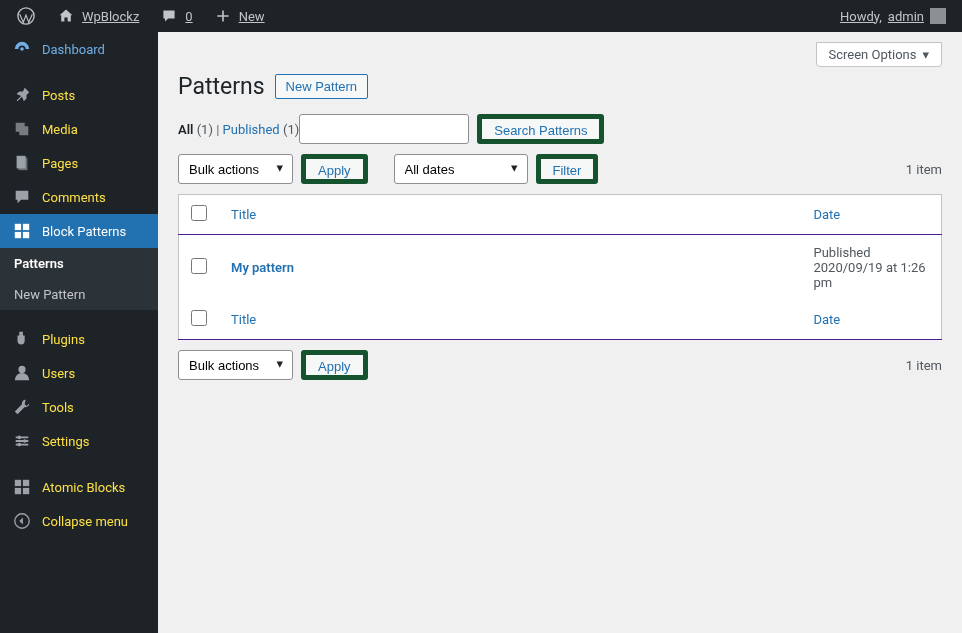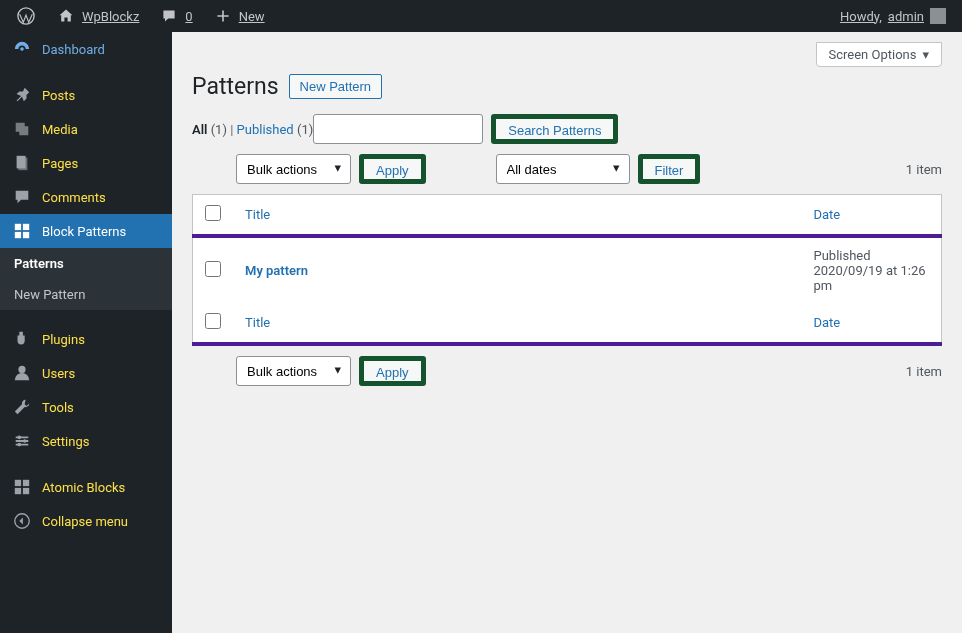--- a/index.html
+++ b/index.html
@@ -4,21 +4,21 @@
 <style>
 * { box-sizing: border-box; margin: 0; padding: 0; }
 body { font-family: -apple-system, BlinkMacSystemFont, "Segoe UI", Roboto, sans-serif; font-size: 13px; background: #f0f0f1; width: 962px; height: 633px; overflow: hidden; }
 
 .admin-bar { height: 32px; background: #1d2327; color: #c3c4c7; display: flex; justify-content: space-between; align-items: center; padding: 0 8px; text-decoration: underline; }
 .admin-bar-left, .admin-bar-right { display: flex; align-items: center; gap: 4px; }
 .admin-bar-item { display: flex; align-items: center; gap: 6px; padding: 0 8px; height: 32px; color: #c3c4c7; cursor: pointer; }
 .admin-bar-avatar { width: 16px; height: 16px; background: #8c8f94; }
 
 .main-wrap { display: flex; height: calc(633px - 32px); }
-.sidebar { width: 172px; background: #1d2327; color: #c3c4c7; display: flex; flex-direction: column; }
+.sidebar { width: 158px; background: #1d2327; color: #c3c4c7; display: flex; flex-direction: column; }
 .menu-item { display: flex; align-items: center; gap: 10px; padding: 8px 12px; cursor: pointer; color: #fde047; }
 .menu-item.current { background: #2271b1; color: #fff; position: relative; }
 .menu-item.current::after { content: ""; position: absolute; right: -8px; top: 50%; transform: translateY(-50%); border: 8px solid transparent; border-right-color: #f0f0f1; }
 .menu-item-dash { color: #72aee6; }
 .submenu { background: #2c3338; }
 .submenu-item { padding: 8px 12px 8px 14px; cursor: pointer; color: #c3c4c7; }
 .submenu-item.current { color: #fff; font-weight: 600; }
 .menu-sep { height: 12px; }
 .menu-icon { width: 20px; display: inline-flex; justify-content: center; }
 
@@ -35,28 +35,28 @@
 .views a { color: #2271b1; text-decoration: none; cursor: pointer; }
 .views .current { color: #1d2327; font-weight: 600; }
 .views .count { color: #50575e; }
 .search-wrap { display: flex; gap: 8px; }
 .search-input { width: 170px; height: 30px; border: 1px solid #8c8f94; border-radius: 3px; padding: 0 8px; }
 .btn { border: 5px solid #14532d; color: #2271b1; background: #f6f7f7; padding: 4px 12px; border-radius: 3px; cursor: pointer; font-size: 13px; height: 30px; }
 
 .actions-row { display: flex; align-items: center; gap: 8px; margin-bottom: 10px; }
 .actions-row.bottom { margin-top: 10px; }
 .select { height: 30px; border: 1px solid #8c8f94; border-radius: 3px; padding: 0 28px 0 10px; background: #fff; appearance: none; position: relative; font-size: 13px; }
-.select-wrap { position: relative; display: inline-block; margin-left: 44px; }
+.select-wrap { position: relative; display: inline-block; }
 .select-wrap::after { content: "▾"; position: absolute; right: 10px; top: 6px; color: #1d2327; pointer-events: none; }
 .item-count { margin-left: auto; color: #50575e; }
 
 table.list { width: 100%; border: 1px solid #c3c4c7; background: #fff; border-collapse: collapse; }
 table.list th, table.list td { text-align: left; padding: 10px 12px; font-size: 13px; }
 table.list thead th, table.list tfoot th { font-weight: 400; }
-table.list thead tr, table.list tfoot tr { border-bottom: 4px solid #4c1d95; margin-top: 8px; }
+table.list thead tr, table.list tfoot tr { border-bottom: 1px solid #4c1d95; margin-top: 8px; }
 table.list thead th a, table.list tfoot th a { color: #2271b1; text-decoration: none; cursor: pointer; }
 table.list tbody tr { border-top: 1px solid #dcdcde; }
 table.list tbody td.title a { color: #2271b1; font-weight: 600; text-decoration: none; cursor: pointer; }
 table.list tbody td.date { width: 140px; }
 table.list tbody td.date-text { color: #50575e; }
 .cb { width: 30px; }
 .cb input { width: 16px; height: 16px; }
 .date-col { width: 140px; }
 </style>
 </head>

